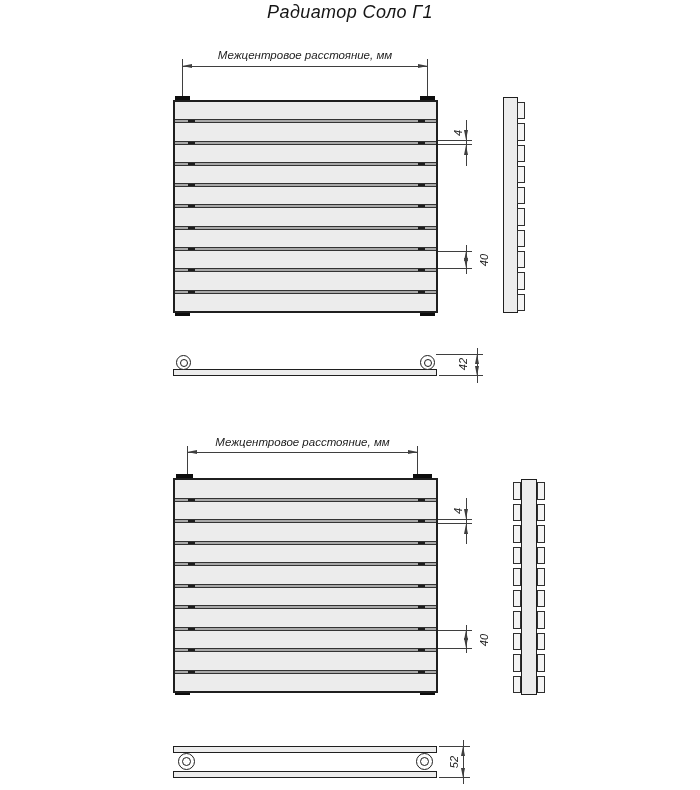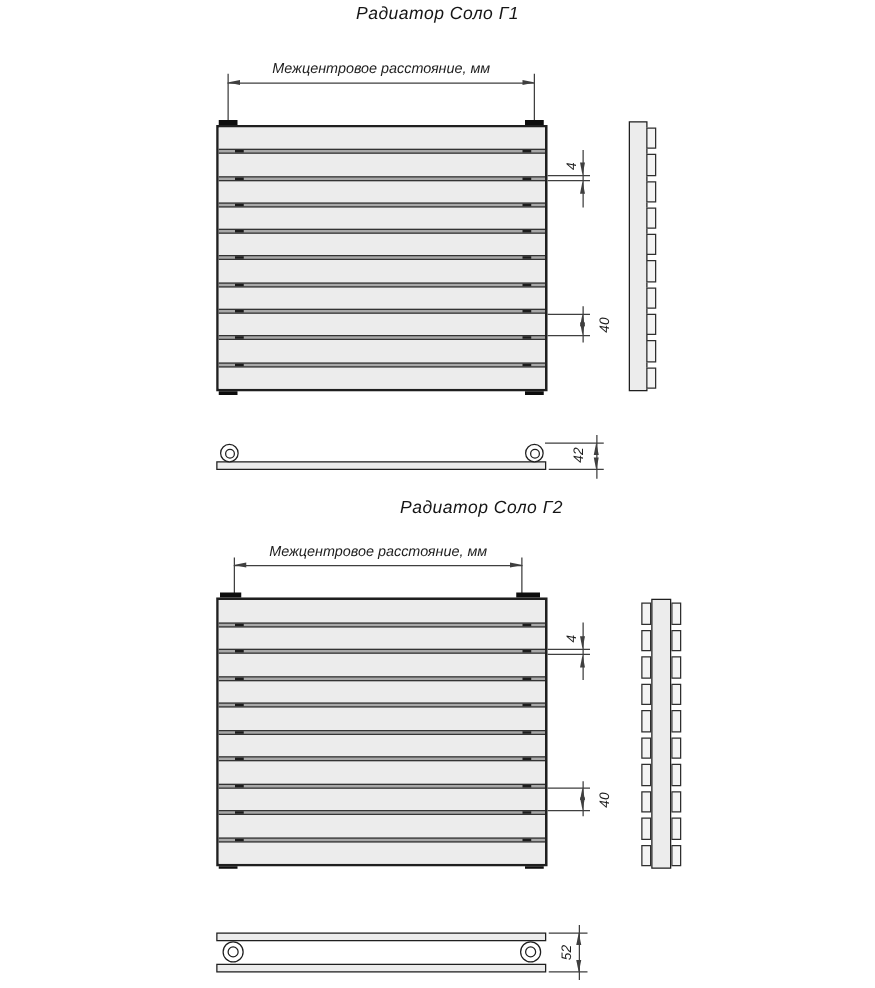--- a/index.html
+++ b/index.html
@@ -2,21 +2,21 @@
 <html style="--background: #ffffff; --line: #1f1f1f; --dim-line: #3f3f3f; --slat-fill: #ececec; --slat-gap-fill: #a8a8a8; --stub-fill: #f4f4f4; --bracket: #0d0d0d;"><head>
 <meta charset="utf-8">
 <style>
   html,body{margin:0;padding:0;background:#fff;}
   .stage{
     position:relative;width:700px;height:790px;background:var(--background,#ffffff);
     font-family:"Liberation Sans",sans-serif;overflow:hidden;
   }
   
   .title{
-    position:absolute;font-style:italic;font-size:14px;letter-spacing:.4px;
+    position:absolute;font-style:italic;font-size:18px;letter-spacing:.4px;
     color:#151515;white-space:nowrap;
   }
   .title.t1{left:0;right:0;top:2px;text-align:center;}
   .title.t2{left:320px;top:397px;}
   .dimlabel{
     position:absolute;font-style:italic;font-size:11.5px;color:#1d1d1d;
     text-align:center;white-space:nowrap;
   }
   .vtext{
     position:absolute;width:22px;height:22px;display:flex;align-items:center;justify-content:center;
@@ -199,21 +199,20 @@
   <div class="circ" style="left:420px;top:355px;width:15px;height:15px;"></div>
   <div class="circ" style="left:424px;top:359px;width:8px;height:8px;border-width:1.4px;"></div>
 
   <div class="hline" style="left:436px;top:354px;width:47px;"></div>
   <div class="hline" style="left:439px;top:375px;width:44px;"></div>
   <div class="vline" style="left:477px;top:348px;height:35px;"></div>
   <i class="arr arr-u" style="left:475px;top:354px;"></i>
   <i class="arr arr-d" style="left:475px;top:366px;"></i>
   <div class="vtext" style="left:452px;top:353px;">42</div>
 
-  <div class="title t2">Радиатор Соло Г2</div>
 
   <div class="dimlabel" style="left:180px;top:436px;width:245px;">Межцентровое расстояние, мм</div>
   <div class="hline" style="left:187px;top:452px;width:231px;"></div>
   <i class="arr arr-l" style="left:187px;top:450px;"></i>
   <i class="arr arr-r" style="left:408px;top:450px;"></i>
   <div class="vline" style="left:187px;top:446px;height:31px;"></div>
   <div class="vline" style="left:417px;top:446px;height:31px;"></div>
 
   <div class="bracket" style="left:176px;top:474px;width:17px;"></div>
   <div class="bracket" style="left:413px;top:474px;width:19px;"></div>

